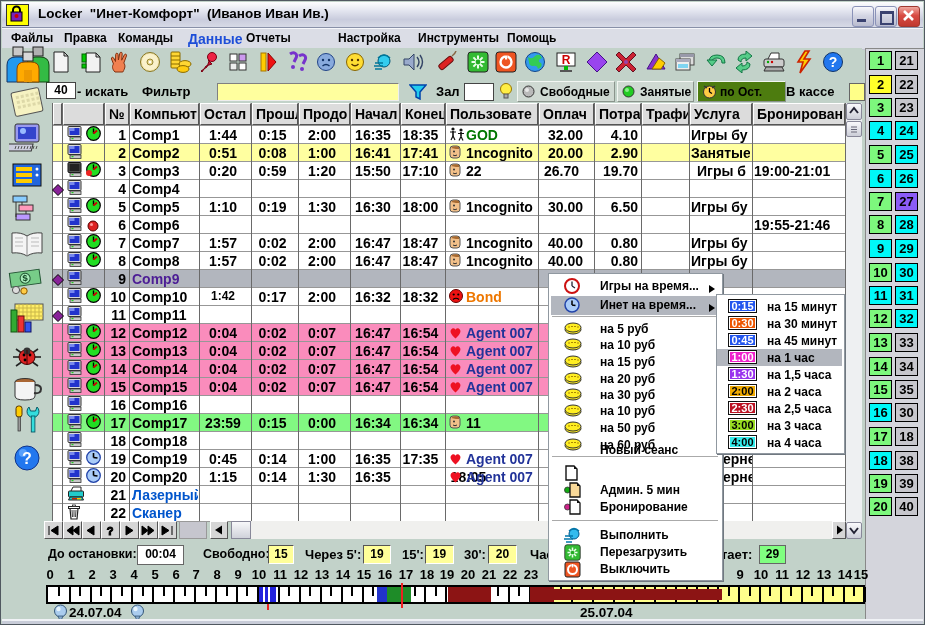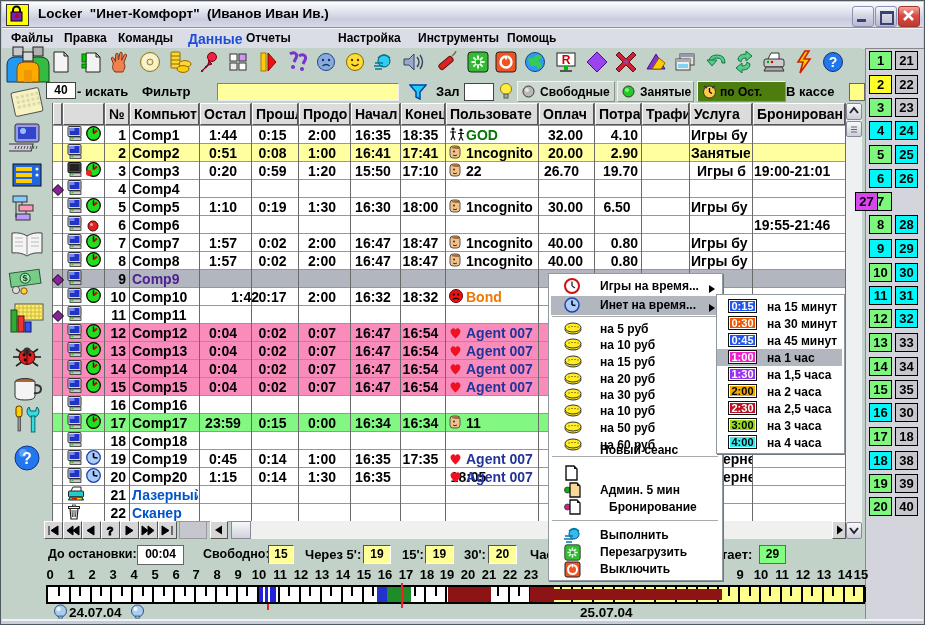--- a/index.html
+++ b/index.html
@@ -535,21 +535,21 @@
 <div class="cell b" style="left:350px;top:199px;width:46px;font-size:14px;text-align:center;">16:30</div>
 <div class="cell b" style="left:400px;top:199px;width:41px;font-size:14px;text-align:center;">18:00</div>
 <div class="a" style="left:449px;top:199px;"><svg width="12" height="14" viewBox="0 0 12 14">
       <rect x="1" y="1" width="10" height="12" rx="3" fill="#f2c089" stroke="#555"></rect>
       <path d="M2 3 q3-3 8-1 l0 2 -3 0z" fill="#a86a30"></path>
       <circle cx="5" cy="6.5" r="1" fill="#333"></circle>
       <path d="M4 10 q2 1.5 4 0" stroke="#333" fill="none"></path>
     </svg></div>
 <div class="cell b" style="left:466px;top:199px;width:70px;font-size:14px;color:#000;">1ncognito</div>
 <div class="cell b" style="left:540px;top:199px;width:43px;font-size:14px;text-align:right;">30.00</div>
-<div class="cell b" style="left:596px;top:199px;width:42px;font-size:14px;text-align:center;">6.50</div>
+<div class="cell b" style="left:596px;top:199px;width:42px;font-size:14px;text-align:right;">6.50</div>
 <div class="cell b" style="left:691px;top:199px;width:59px;font-size:14px;">Игры бу</div>
 <div class="a" style="left:67px;top:216px;"><svg width="17" height="15" viewBox="0 0 17 15">
       <rect x="1" y="0.5" width="13" height="10" rx="1" fill="#d8d8d8" stroke="#333"></rect>
       <rect x="2.5" y="2" width="10" height="7" fill="#2233cc"></rect>
       <path d="M2.5 2 l5 0 0 3 -5 0z" fill="#7788ee"></path>
       <rect x="3" y="11" width="11" height="3.5" fill="#c8c8c8" stroke="#333" stroke-width=".8"></rect>
       <rect x="4.5" y="12" width="2" height="1.2" fill="#2c2"></rect>
     </svg></div>
 <div class="a" style="left:87px;top:218px;"><svg width="12" height="12" viewBox="0 0 12 12">
       <circle cx="6" cy="6" r="5" fill="#dd2222" stroke="#550000"></circle>
@@ -635,21 +635,21 @@
       <rect x="3" y="11" width="11" height="3.5" fill="#c8c8c8" stroke="#333" stroke-width=".8"></rect>
       <rect x="4.5" y="12" width="2" height="1.2" fill="#2c2"></rect>
     </svg></div>
 <div class="a" style="left:86px;top:288px;"><svg width="15" height="15" viewBox="0 0 15 15">
       <circle cx="7.5" cy="7.5" r="6.8" fill="#22dd22" stroke="#000" stroke-width="1.2"></circle>
       <path d="M7.5 7.5 L7.5 2.5" stroke="#000" stroke-width="1.4"></path>
       <path d="M7.5 7.5 L11 4.5" stroke="#cc0000" stroke-width="2"></path>
     </svg></div>
 <div class="cell b" style="left:105px;top:289px;width:21px;font-size:14px;text-align:right;">10</div>
 <div class="cell b" style="left:132px;top:289px;width:66px;font-size:14px;color:#000;">Comp10</div>
-<div class="cell b" style="left:199px;top:289px;width:48px;font-size:14px;text-align:center;padding-left:22px;">1:42</div>
+<div class="cell b" style="left:199px;top:289px;width:48px;font-size:12px;text-align:center;">1:42</div>
 <div class="cell b" style="left:251px;top:289px;width:43px;font-size:14px;text-align:center;">0:17</div>
 <div class="cell b" style="left:298px;top:289px;width:48px;font-size:14px;text-align:center;">2:00</div>
 <div class="cell b" style="left:350px;top:289px;width:46px;font-size:14px;text-align:center;">16:32</div>
 <div class="cell b" style="left:400px;top:289px;width:41px;font-size:14px;text-align:center;">18:32</div>
 <div class="a" style="left:449px;top:289px;"><svg width="14" height="14" viewBox="0 0 14 14">
       <circle cx="7" cy="7" r="6.5" fill="#ee1111" stroke="#660000"></circle>
       <circle cx="4.7" cy="5.5" r="1.1" fill="#000"></circle>
       <circle cx="9.3" cy="5.5" r="1.1" fill="#000"></circle>
       <path d="M4 10.5 q3-2.5 6 0" stroke="#000" stroke-width="1.2" fill="none"></path>
     </svg></div>
@@ -884,21 +884,21 @@
 <div class="gcell" style="left:895px;top:75px;width:21px;height:16px;background:#c6c6cc;padding-top:1px;">22</div>
 <div class="gcell" style="left:869px;top:98px;width:21px;height:16px;background:#7df87d;padding-top:1px;">3</div>
 <div class="gcell" style="left:895px;top:98px;width:21px;height:16px;background:#c6c6cc;padding-top:1px;">23</div>
 <div class="gcell" style="left:869px;top:121px;width:21px;height:16px;background:#00f8f8;padding-top:1px;">4</div>
 <div class="gcell" style="left:895px;top:121px;width:21px;height:16px;background:#00f8f8;padding-top:1px;">24</div>
 <div class="gcell" style="left:869px;top:145px;width:21px;height:16px;background:#7df87d;padding-top:1px;">5</div>
 <div class="gcell" style="left:895px;top:145px;width:21px;height:16px;background:#00f8f8;padding-top:1px;">25</div>
 <div class="gcell" style="left:869px;top:169px;width:21px;height:16px;background:#00f8f8;padding-top:1px;">6</div>
 <div class="gcell" style="left:895px;top:169px;width:21px;height:16px;background:#00f8f8;padding-top:1px;">26</div>
 <div class="gcell" style="left:869px;top:192px;width:21px;height:16px;background:#7df87d;padding-top:1px;">7</div>
-<div class="gcell" style="left:855px;top:192px;width:21px;height:16px;background:#d946ef;padding-top:1px;">27</div>
+<div class="gcell" style="left:895px;top:192px;width:21px;height:16px;background:#8b5cf6;padding-top:1px;">27</div>
 <div class="gcell" style="left:869px;top:215px;width:21px;height:16px;background:#7df87d;padding-top:1px;">8</div>
 <div class="gcell" style="left:895px;top:215px;width:21px;height:16px;background:#00f8f8;padding-top:1px;">28</div>
 <div class="gcell" style="left:869px;top:239px;width:21px;height:16px;background:#00f8f8;padding-top:1px;">9</div>
 <div class="gcell" style="left:895px;top:239px;width:21px;height:16px;background:#00f8f8;padding-top:1px;">29</div>
 <div class="gcell" style="left:869px;top:263px;width:21px;height:16px;background:#7df87d;padding-top:1px;">10</div>
 <div class="gcell" style="left:895px;top:263px;width:21px;height:16px;background:#00f8f8;padding-top:1px;">30</div>
 <div class="gcell" style="left:869px;top:286px;width:21px;height:16px;background:#00f8f8;padding-top:1px;">11</div>
 <div class="gcell" style="left:895px;top:286px;width:21px;height:16px;background:#00f8f8;padding-top:1px;">31</div>
 <div class="gcell" style="left:869px;top:309px;width:21px;height:16px;background:#7df87d;padding-top:1px;">12</div>
 <div class="gcell" style="left:895px;top:309px;width:21px;height:16px;background:#00f8f8;padding-top:1px;">32</div>
@@ -1186,21 +1186,21 @@
       </g>
     </svg></div>
 <div class="menuitem" style="left:600px;top:483px;">Админ. 5 мин</div>
 <div class="a" style="left:564px;top:499px;"><svg width="17" height="16" viewBox="0 0 17 16">
       <circle cx="3.5" cy="8" r="3" fill="#cc2288" stroke="#333" stroke-width=".8"></circle>
       <g transform="translate(4 0)">
         <path d="M2 1 h7 l3 3 v11 h-10z" fill="#fff" stroke="#111" stroke-width="1.3"></path>
         <path d="M9 1 l3 3 h-3z" fill="#111"></path>
       </g>
     </svg></div>
-<div class="menuitem" style="left:600px;top:500px;margin-left:9px;">Бронирование</div>
+<div class="menuitem" style="left:600px;top:500px;">Бронирование</div>
 <div class="a" style="left:552px;top:520px;width:166px;height:1px;background:#aaa;"></div>
 <div class="a" style="left:564px;top:527px;"><svg width="18" height="16" viewBox="0 0 18 16">
       <circle cx="10" cy="7" r="5" fill="#33bbee" stroke="#005588"></circle>
       <path d="M5 4 q5-5 10 0 M1 9 h8 M0 12 h9 M2 15 h6" stroke="#0077aa" fill="none" stroke-width="1.4"></path>
     </svg></div>
 <div class="menuitem" style="left:600px;top:528px;">Выполнить</div>
 <div class="a" style="left:564px;top:544px;"><svg width="17" height="17" viewBox="0 0 22 22">
       <rect x="1" y="1" width="20" height="20" rx="3" fill="#33bb33" stroke="#222"></rect>
       <g stroke="#eaffea" stroke-width="2">
         <line x1="11" y1="11" x2="17.5" y2="11.0"></line>

